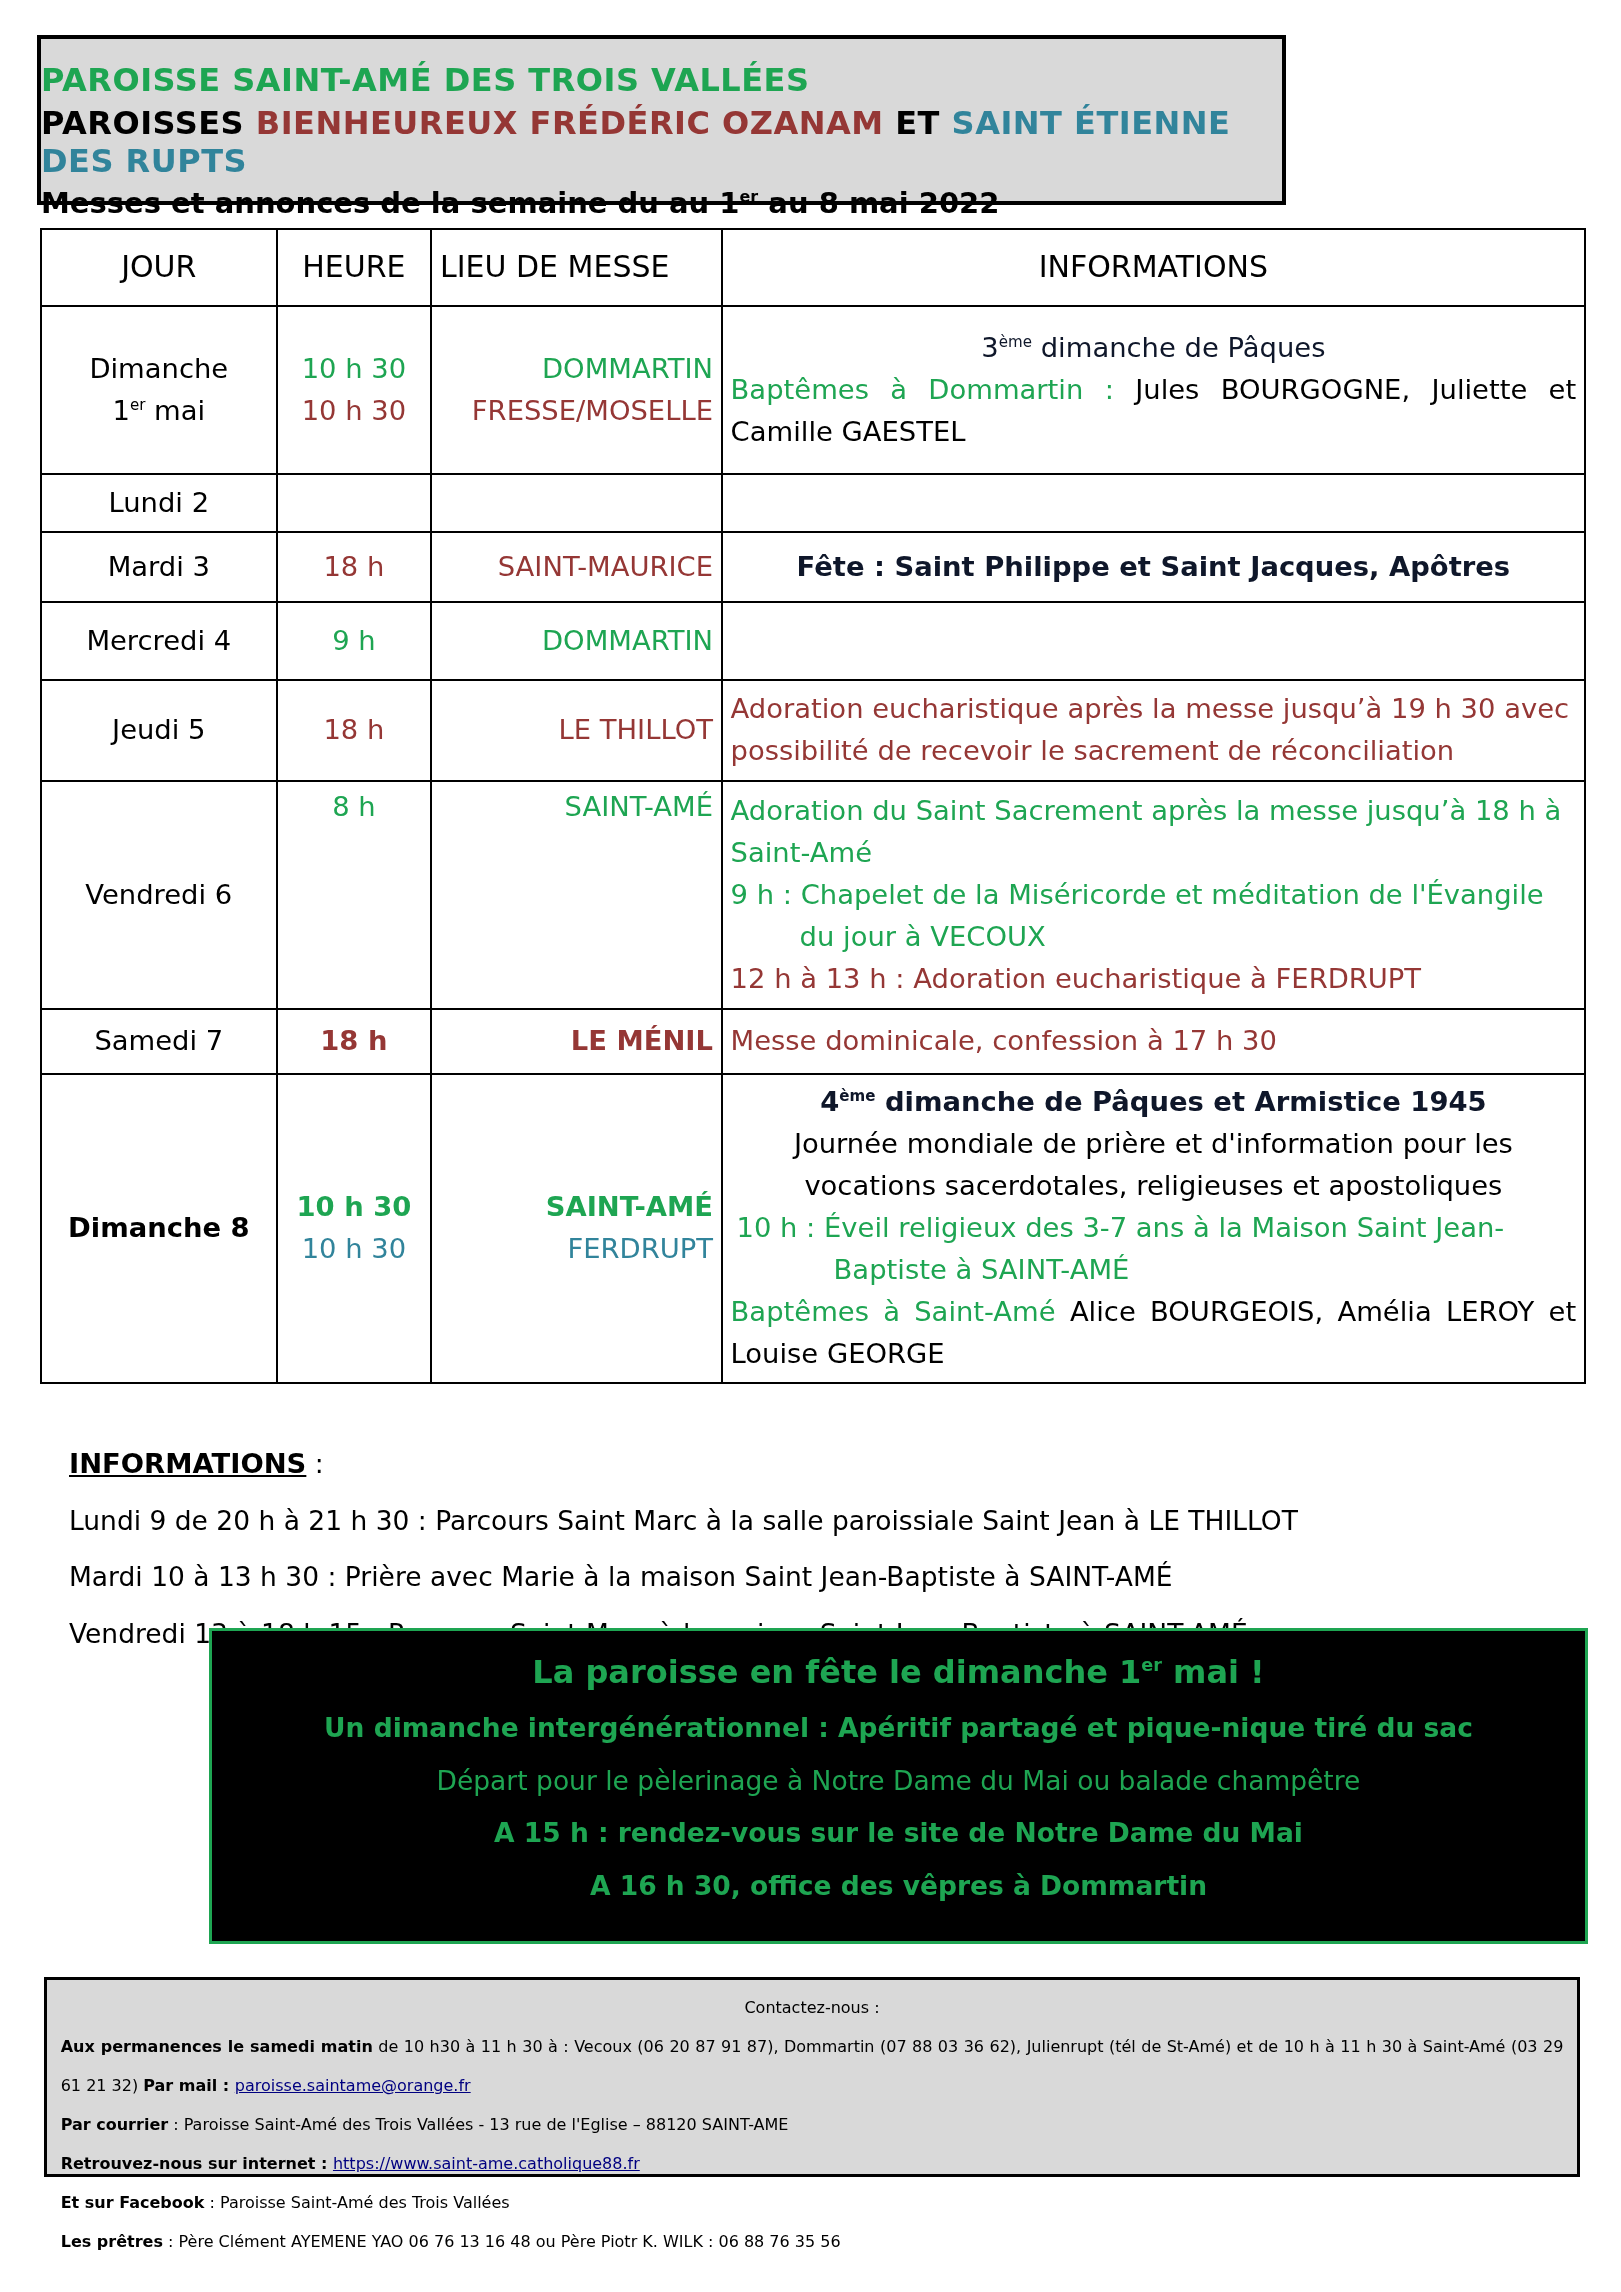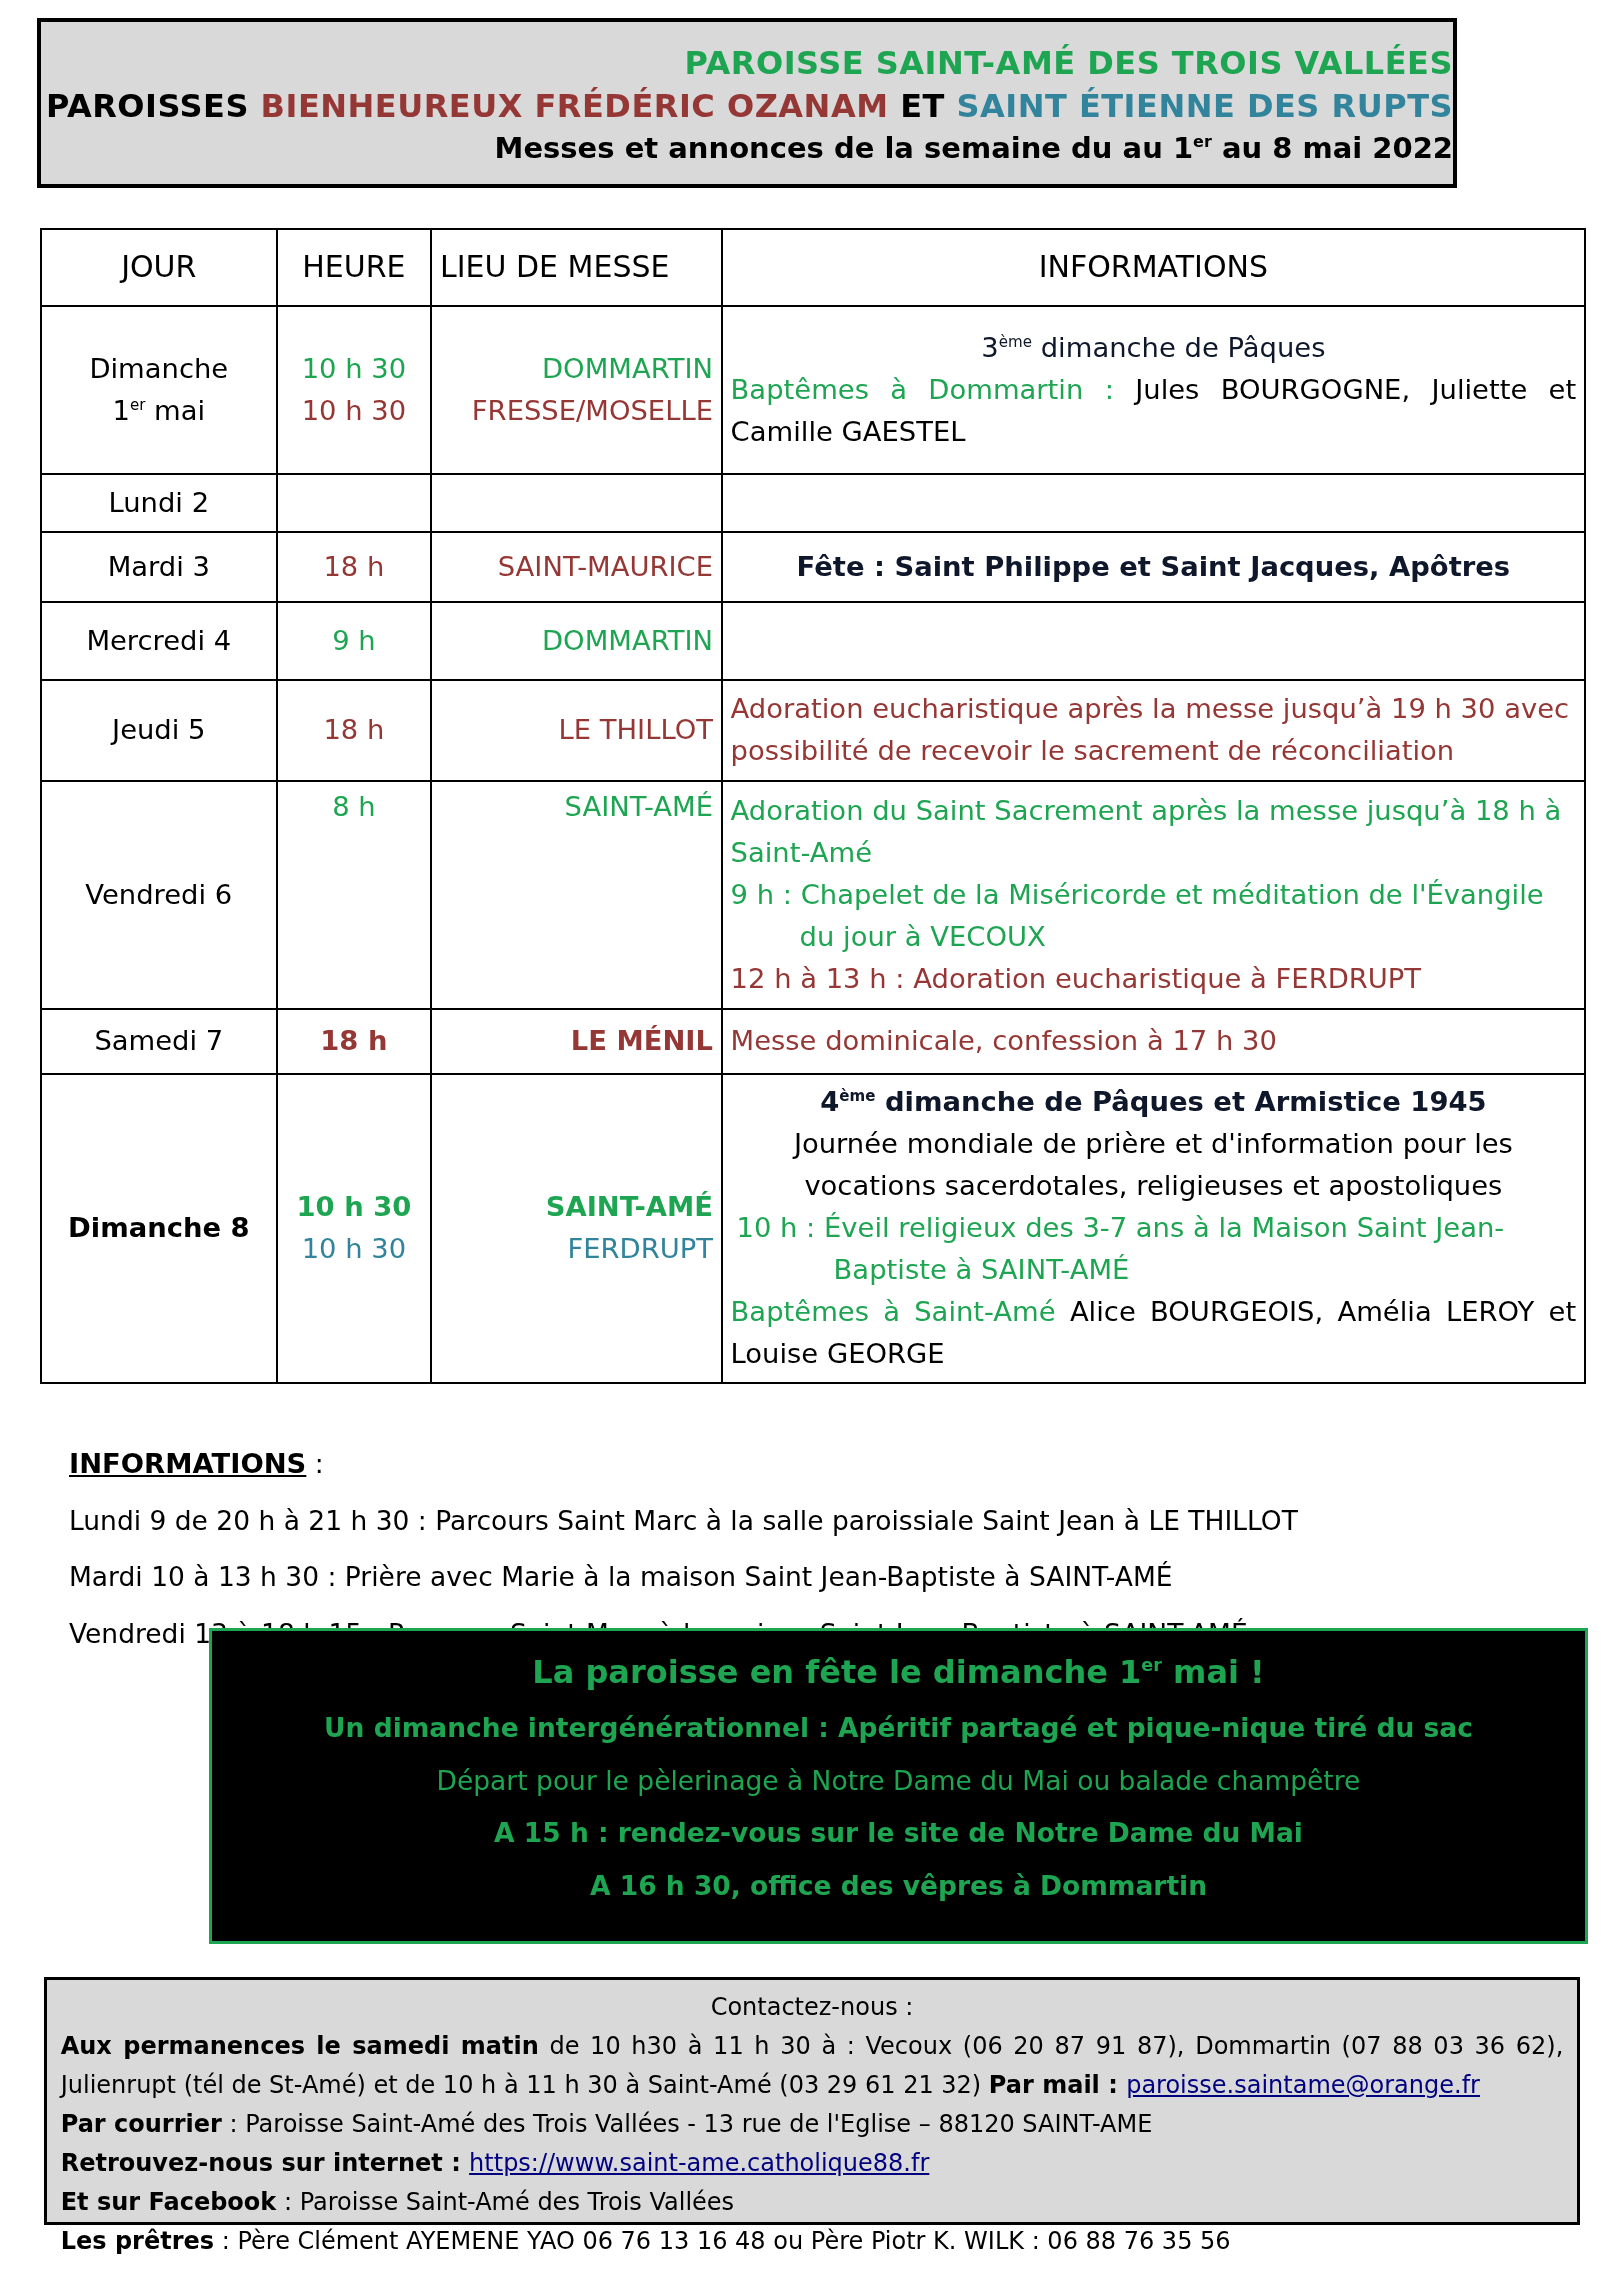--- a/index.html
+++ b/index.html
@@ -1,23 +1,23 @@
 <!DOCTYPE html>
 <html><head>
 <meta charset="utf-8">
 <style>
   html, body { margin:0; padding:0; }
   body {
     width:1621px; height:2293px; background:#ffffff; position:relative;
     font-family:"DejaVu Sans", sans-serif; color:#000; overflow:hidden;
   }
   .header-box {
-    position:absolute; left:37px; top:18px; width:1420px; height:170px;
+    position:absolute; left:37px; top:35px; width:1249px; height:170px;
     background:#d9d9d9; border:4.9px solid #000; box-sizing:border-box;
-    text-align:right;
+    text-align:left;
   }
   .header-box .l1 { font-size:32px; font-weight:bold; color:#1ea552; margin-top:21.6px; letter-spacing:0.5px; }
   .header-box .l2 { font-size:32px; font-weight:bold; margin-top:5.9px; letter-spacing:0.5px; }
   .header-box .l3 { font-size:29px; font-weight:bold; margin-top:5.9px; }
   .red { color:#953735; }
   .blue { color:#31849b; }
   .green { color:#1ea552; }
   .orange { color:#0f172a; }
   sup { font-size:0.55em; vertical-align:super; line-height:0; }
 
@@ -47,23 +47,23 @@
   .fete-box {
     position:absolute; left:209px; top:1628px; width:1379px; height:316px;
     background:#000000; border:3.9px solid #1ea552; box-sizing:border-box;
     text-align:center; color:#1ea552;
   }
   .fete-box .t { font-size:32px; font-weight:bold; margin-top:21.6px; }
   .fete-box .p { font-size:26.5px; margin-top:21.6px; }
   .fete-box .p.b { font-weight:bold; }
 
   .contact-box {
-    position:absolute; left:44px; top:1977px; width:1536px; height:248px;
+    position:absolute; left:44px; top:1977px; width:1536px; height:200px;
     background:#d9d9d9; border:3.9px solid #000; box-sizing:border-box;
-    padding:7.8px 13.7px 0 13.7px; font-size:24px; line-height:39px;
+    padding:7.8px 13.7px 0 13.7px; font-size:16px; line-height:39px;
   }
   .contact-box .center { text-align:center; }
   .contact-box a { color:#000080; text-decoration:underline; }
 </style>
 </head>
 <body>
 
 <div class="header-box">
   <div class="l1">PAROISSE SAINT-AMÉ DES TROIS VALLÉES</div>
   <div class="l2">

